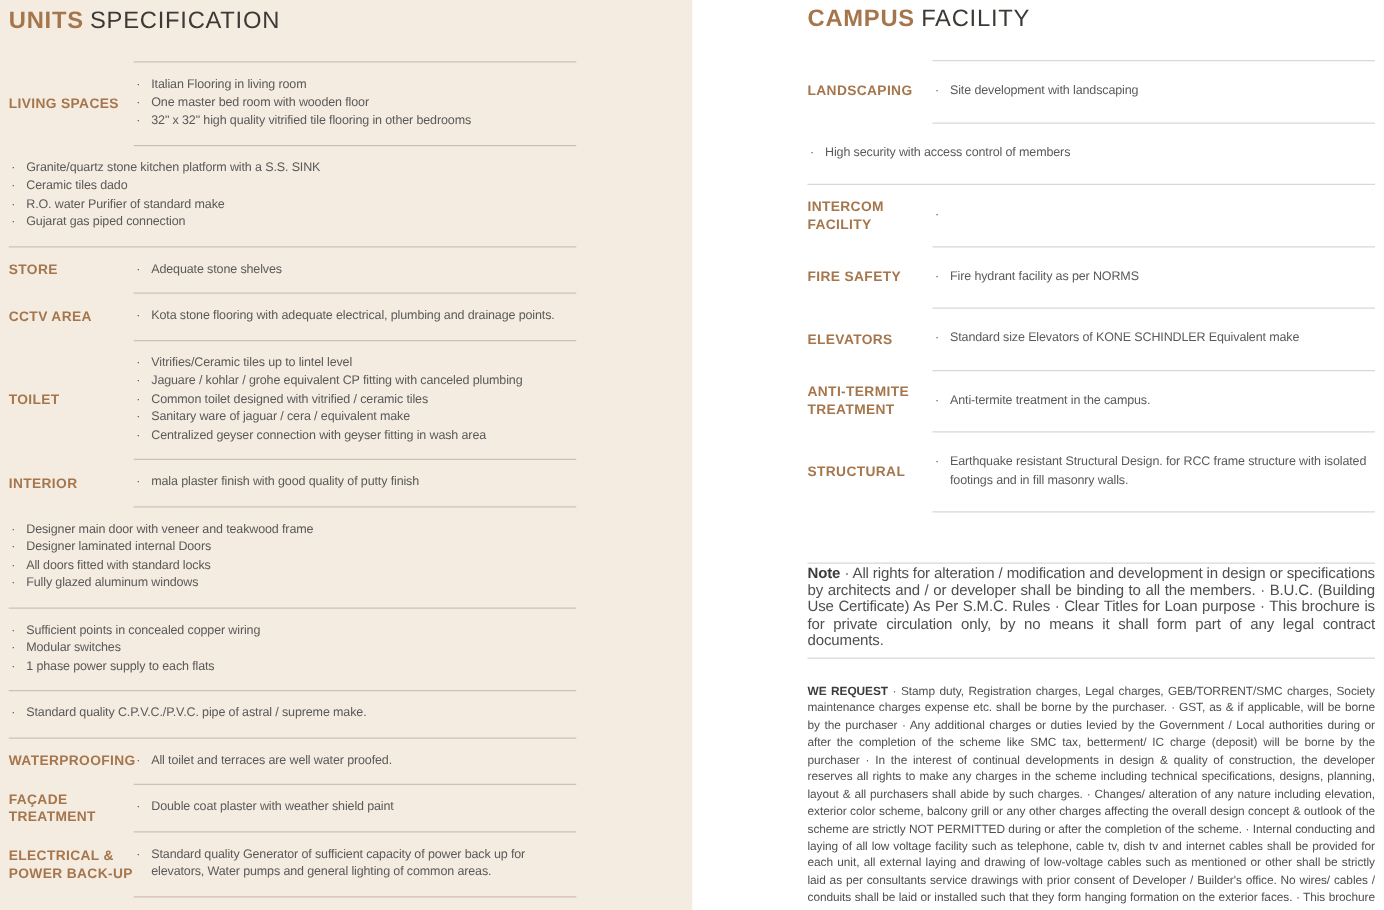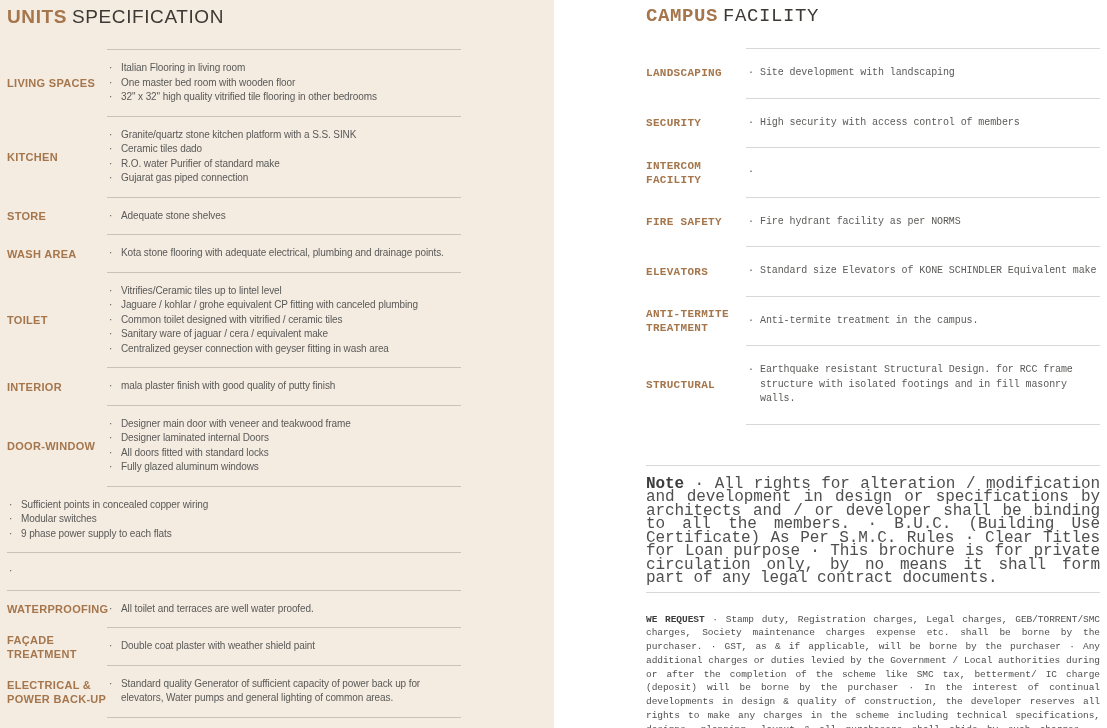--- a/index.html
+++ b/index.html
@@ -22,21 +22,20 @@
   .panel{height:728px;}
   .panel-left{
     width:607px;
     background:var(--left_bg);
     padding:6px 93px 0 7px;
   }
   .panel-right{
     width:606px;
     background:var(--right_bg);
     padding:5px 7px 0 92px;
-    font-family:Liberation Mono, monospace;
   }
   .page-title{
     font-size:19px;
     letter-spacing:.6px;
     color:var(--title_dark);
     white-space:nowrap;
   }
   .page-title .accent{
     color:var(--accent);
     font-weight:bold;
@@ -80,22 +79,22 @@
     border:none;
     border-top:1px solid var(--line_right);
     margin-top:40px;
   }
   .mid-divider{
     border:none;
     border-top:1px solid var(--line_right);
     margin-top:6px;
   }
   .note-para{
-    margin-top:12px;
-    font-size:16px;
+    margin-top:1px;
+    font-size:12px;
     line-height:13.5px;
     letter-spacing:-.1px;
     text-align:justify;
     color:var(--para_text);
   }
   .note-para b{color:#3c3c3c;}
   .request-para{
     margin-top:20px;
     font-size:9.5px;
     line-height:13.8px;
@@ -125,21 +124,20 @@
             <span>One master bed room with wooden floor</span>
           </div>
           <div class="item">
             <span class="bullet">·</span>
             <span>32" x 32" high quality vitrified tile flooring in other bedrooms</span>
           </div>
         </div>
   </div>
 
   <div class="row">
-    <div class="row-label">KITCHEN</div>
     <div class="row-items">
           <div class="item">
             <span class="bullet">·</span>
             <span>Granite/quartz stone kitchen platform with a S.S. SINK</span>
           </div>
           <div class="item">
             <span class="bullet">·</span>
             <span>Ceramic tiles dado</span>
           </div>
           <div class="item">
@@ -157,21 +155,21 @@
     <div class="row-label">STORE</div>
     <div class="row-items">
           <div class="item">
             <span class="bullet">·</span>
             <span>Adequate stone shelves</span>
           </div>
         </div>
   </div>
 
   <div class="row">
-    <div class="row-label">WASH AREA</div>
+    <div class="row-label">CCTV AREA</div>
     <div class="row-items">
           <div class="item">
             <span class="bullet">·</span>
             <span>Kota stone flooring with adequate electrical, plumbing and drainage points.</span>
           </div>
         </div>
   </div>
 
   <div class="row">
     <div class="row-label">TOILET</div>
@@ -203,21 +201,20 @@
     <div class="row-label">INTERIOR</div>
     <div class="row-items">
           <div class="item">
             <span class="bullet">·</span>
             <span>mala plaster finish with good quality of putty finish</span>
           </div>
         </div>
   </div>
 
   <div class="row">
-    <div class="row-label">DOOR-WINDOW</div>
     <div class="row-items">
           <div class="item">
             <span class="bullet">·</span>
             <span>Designer main door with veneer and teakwood frame</span>
           </div>
           <div class="item">
             <span class="bullet">·</span>
             <span>Designer laminated internal Doors</span>
           </div>
           <div class="item">
@@ -236,29 +233,30 @@
           <div class="item">
             <span class="bullet">·</span>
             <span>Sufficient points in concealed copper wiring</span>
           </div>
           <div class="item">
             <span class="bullet">·</span>
             <span>Modular switches</span>
           </div>
           <div class="item">
             <span class="bullet">·</span>
-            <span>9 phase power supply to each flats</span>
-          </div>
-        </div>
-  </div>
-
-  <div class="row">
-    <div class="row-items">
-          <div class="item">
-            <span class="bullet">·</span>
+            <span>1 phase power supply to each flats</span>
+          </div>
+        </div>
+  </div>
+
+  <div class="row">
+    <div class="row-items">
+          <div class="item">
+            <span class="bullet">·</span>
+            <span>Standard quality C.P.V.C./P.V.C. pipe of astral / supreme make.</span>
           </div>
         </div>
   </div>
 
   <div class="row">
     <div class="row-label">WATERPROOFING</div>
     <div class="row-items">
           <div class="item">
             <span class="bullet">·</span>
             <span>All toilet and terraces are well water proofed.</span>
@@ -299,21 +297,20 @@
     <div class="row-label">LANDSCAPING</div>
     <div class="row-items">
           <div class="item">
             <span class="bullet">·</span>
             <span>Site development with landscaping</span>
           </div>
         </div>
   </div>
 
   <div class="row">
-    <div class="row-label">SECURITY</div>
     <div class="row-items">
           <div class="item">
             <span class="bullet">·</span>
             <span>High security with access control of members</span>
           </div>
         </div>
   </div>
 
   <div class="row">
     <div class="row-label">INTERCOM

